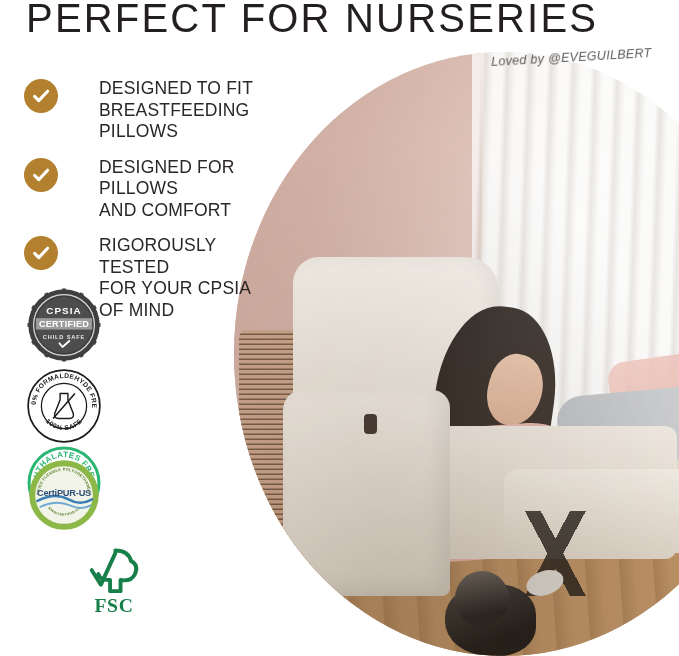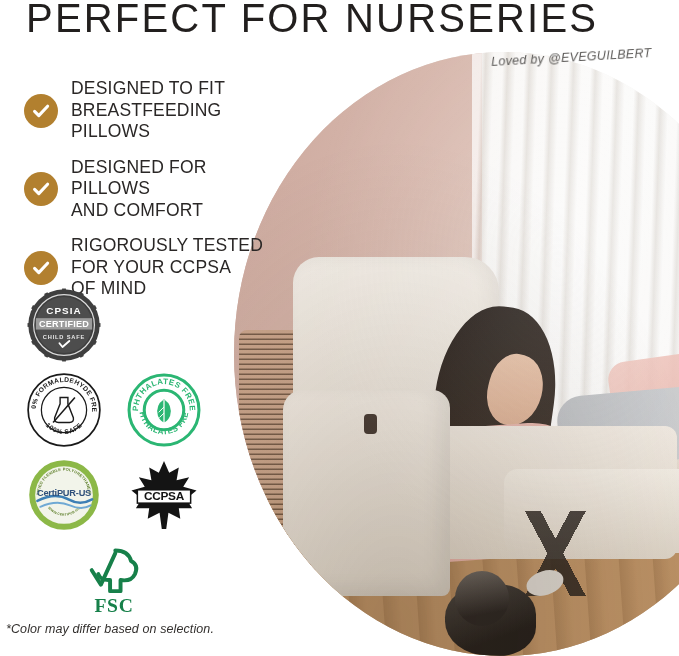--- a/index.html
+++ b/index.html
@@ -235,22 +235,23 @@
 
   
   #bullets {
     position: absolute;
     left: 24px; top: 78px;
     z-index: 3;
     width: 265px;
   }
   .bullet {
     display: flex;
-    align-items: center;
+    align-items: flex-start;
     margin-bottom: 14px;
+    gap: 28px;
   }
   .check-circle {
     flex: 0 0 auto;
     width: 34px; height: 34px;
     border-radius: 50%;
     background: #b2802f;
     margin-right: 13px;
     margin-top: 1px;
     display: flex;
     align-items: center;
@@ -270,20 +271,21 @@
   #badges {
     position: absolute;
     left: 14px; top: 282px;
     z-index: 3;
     width: 200px;
   }
   .badge-row {
     display: flex;
     align-items: flex-start;
     height: 85px;
+    flex-direction: column;
   }
   .badge-cell {
     width: 100px;
     height: 85px;
     display: flex;
     align-items: center;
     justify-content: center;
   }
   .badge-cell.center-single { width: 200px; }
   .badge-cell svg { display: block; }
@@ -358,21 +360,21 @@
 AND COMFORT</span>
     </div>
 
     <div class="bullet">
       <span class="check-circle">
         <svg width="20" height="20" viewBox="0 0 20 20" aria-hidden="true">
           <path d="M3.6 10.4 L7.8 14.6 L16.6 5.2" fill="none" stroke="#ffffff" stroke-width="3.1" stroke-linecap="round" stroke-linejoin="round"></path>
         </svg>
       </span>
       <span class="bullet-text">RIGOROUSLY TESTED
-FOR YOUR CCPSA
+FOR YOUR CPSIA
 OF MIND</span>
     </div>
 
   </div>
 
   <div id="badges">
 
     <div class="badge-row">
       <div class="badge-cell">
         <svg width="76" height="76" viewBox="0 0 100 100" aria-hidden="true">
@@ -460,41 +462,29 @@
           </text>
           <text fill="#5e7f2a" font-family="Liberation Sans, sans-serif" font-size="4.6" font-weight="bold" letter-spacing="0.3">
             <textPath href="#cArcBot" startOffset="50%" text-anchor="middle">WWW.CERTIPUR.US</textPath>
           </text>
           <path d="M14 58 Q38 46 56 56 Q72 65 88 56" fill="none" stroke="#3d7fb5" stroke-width="3.4" stroke-linecap="round"></path>
           <path d="M18 66 Q40 56 58 64 Q74 71 86 64" fill="none" stroke="#6fa9d4" stroke-width="2.6" stroke-linecap="round"></path>
           <text x="50" y="52" fill="#2f4f7a" font-family="Liberation Sans, sans-serif" font-size="12.5" font-weight="bold" text-anchor="middle" letter-spacing="-0.3">CertiPUR-US</text>
         </svg>
       </div>
 
-      <div class="badge-cell">
-        <svg width="74" height="74" viewBox="0 0 100 100" aria-hidden="true">
-          <path d="M50 4 L57 20 L70 13 L67 30 L84 26 L76 39 L94 44 L80 55
-                   L88 68 L70 68 L72 82 L56 74 L53 96 L47 96 L44 74 L28 82
-                   L30 68 L12 68 L20 55 L6 44 L24 39 L16 26 L33 30 L30 13
-                   L43 20 Z" fill="#141414"></path>
-          <rect x="13" y="42" width="74" height="20" fill="#141414"></rect>
-          <rect x="15" y="44" width="70" height="16" fill="#ffffff"></rect>
-          <text x="50" y="57" fill="#141414" font-family="Liberation Sans, sans-serif" font-size="16" font-weight="bold" text-anchor="middle" letter-spacing="-0.4">CCPSA</text>
-        </svg>
-      </div>
     </div>
 
     <div class="badge-row">
       <div class="badge-cell center-single">
         <svg width="66" height="72" viewBox="0 0 100 110" aria-hidden="true">
           <path d="M52 10 Q72 10 76 26 Q88 32 82 46 Q76 58 60 55 L60 72 L44 72 L44 55
                    Q30 56 26 46" fill="none" stroke="#17804a" stroke-width="6" stroke-linejoin="round" stroke-linecap="round"></path>
           <path d="M16 40 L30 62 L52 14" fill="none" stroke="#17804a" stroke-width="6" stroke-linecap="round" stroke-linejoin="round"></path>
           <text x="50" y="104" fill="#17804a" font-family="Liberation Serif, serif" font-size="30" font-weight="bold" text-anchor="middle" letter-spacing="1">FSC</text>
         </svg>
       </div>
     </div>
 
   </div>
 
-  <div id="footnote">*Color may differ based on selection.</div>
 
 </div>
 
 </body></html>

